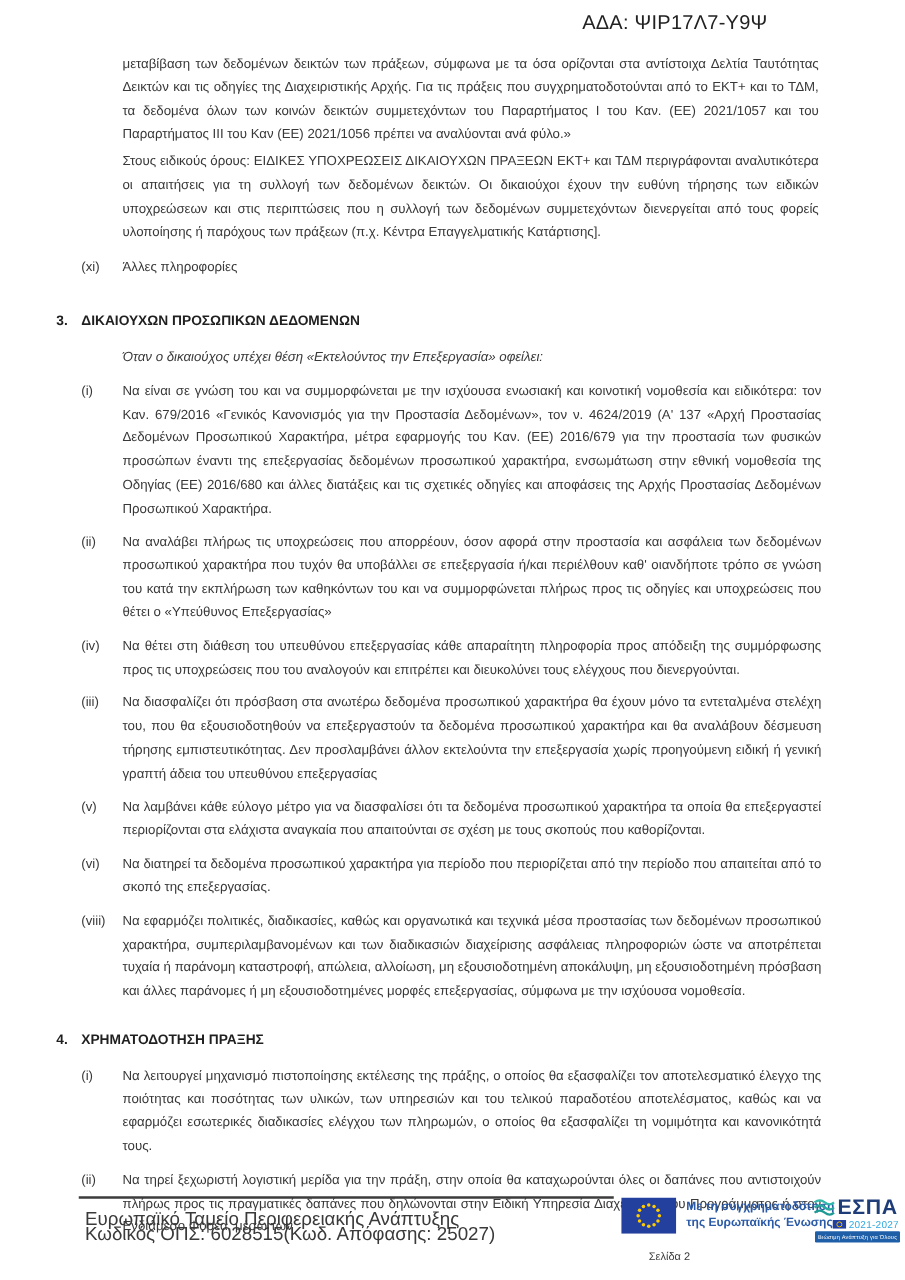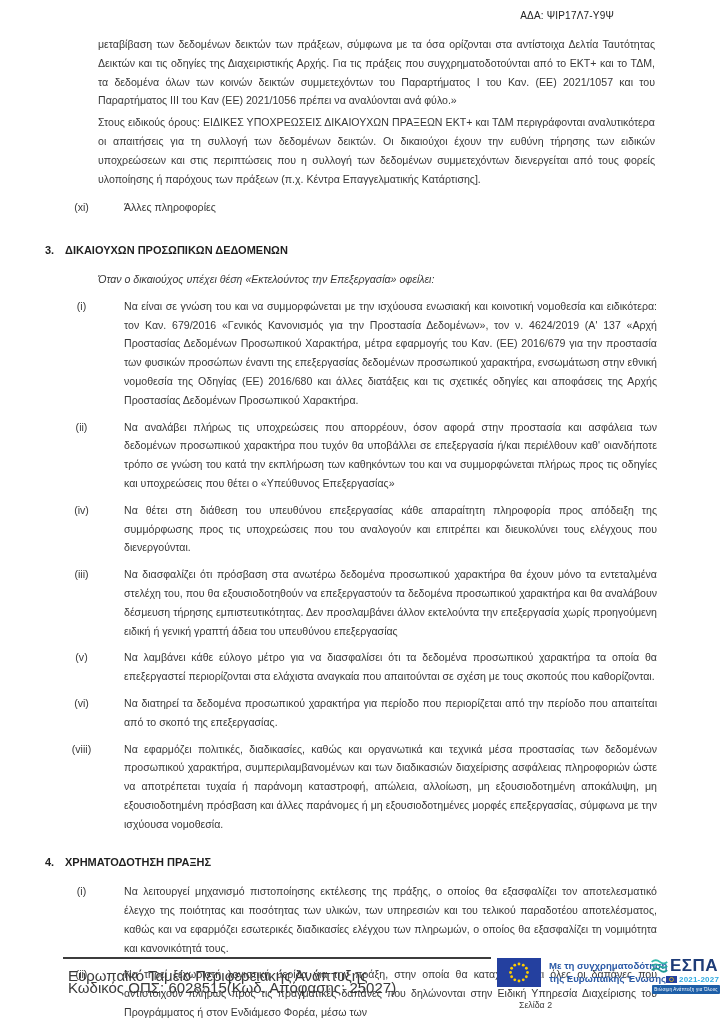--- a/index.html
+++ b/index.html
@@ -2,45 +2,45 @@
 <html lang="el"><head>
 <meta charset="utf-8">
 <style>
   html,body{margin:0;padding:0;}
   body{
     width:724px;height:1024px;background:#ffffff;position:relative;overflow:hidden;
     font-family:"Liberation Sans","DejaVu Sans",sans-serif;color:#383838;
   }
   .page{width:724px;height:1024px;position:relative;}
   .ada{
-    padding:10px 110px 0 0;text-align:right;font-size:10px;color:#222;
+    padding:10px 110px 0 0;text-align:right;font-size:16px;color:#222;
     letter-spacing:.2px;
   }
   .content{margin:14px 67px 0 65px;font-size:10.6px;line-height:18.8px;}
   .para{margin:0 2px 0 33px;text-align:justify;}
   .p1{margin-bottom:3px;}
   .p2{margin-bottom:10px;}
   .item{display:flex;margin-bottom:8px;}
-  .item .lbl{width:33px;flex-shrink:0;text-align:center;}
-  .item .txt{flex:1;text-align:justify;margin-left:26px;}
+  .item .lbl{width:33px;flex-shrink:0;}
+  .item .txt{flex:1;text-align:justify;}
   .xi{margin-bottom:24px;}
   .heading{display:flex;font-weight:bold;font-size:11px;color:#1f1f1f;margin:0 0 10px -20px;}
   .heading .num{width:20px;flex-shrink:0;}
   .intro{margin-bottom:8px;font-style:italic;}
   .h4{margin-top:20px;}
   
   .footer-line{position:absolute;left:63px;top:957px;width:428px;height:2px;background:#3c3c3c;}
   .footer-left{position:absolute;left:68px;top:970px;font-size:15px;line-height:11.5px;color:#3a3a3a;}
   .eu-block{position:absolute;left:497px;top:958px;display:flex;align-items:center;}
   .eu-text{margin-left:8px;font-size:9.6px;line-height:12.5px;font-weight:bold;color:#2b5aa7;}
   .espa{position:absolute;left:650px;top:956px;width:72px;}
   .espa-top{display:flex;align-items:center;}
   .espa-name{font-weight:bold;font-size:17px;color:#1e3c78;letter-spacing:.5px;margin-left:2px;}
   .espa-years{display:flex;align-items:center;margin-top:-1px;margin-left:16px;}
-  .espa-years .yrs{font-size:8px;font-weight:bold;color:#2ea9e0;margin-left:2px;letter-spacing:.2px;}
+  .espa-years .yrs{font-size:8px;font-weight:normal;color:#2ea9e0;margin-left:2px;letter-spacing:.2px;}
   .espa-banner{
     margin-top:1px;margin-left:2px;width:68px;height:9px;background:#1e5fa8;
     color:#fff;font-size:4.5px;line-height:9px;text-align:center;letter-spacing:.2px;
     border-radius:1px;
   }
   .page-num{position:absolute;left:519px;top:1000px;font-size:8.8px;color:#3a3a3a;}
 </style>
 </head>
 <body>
 

